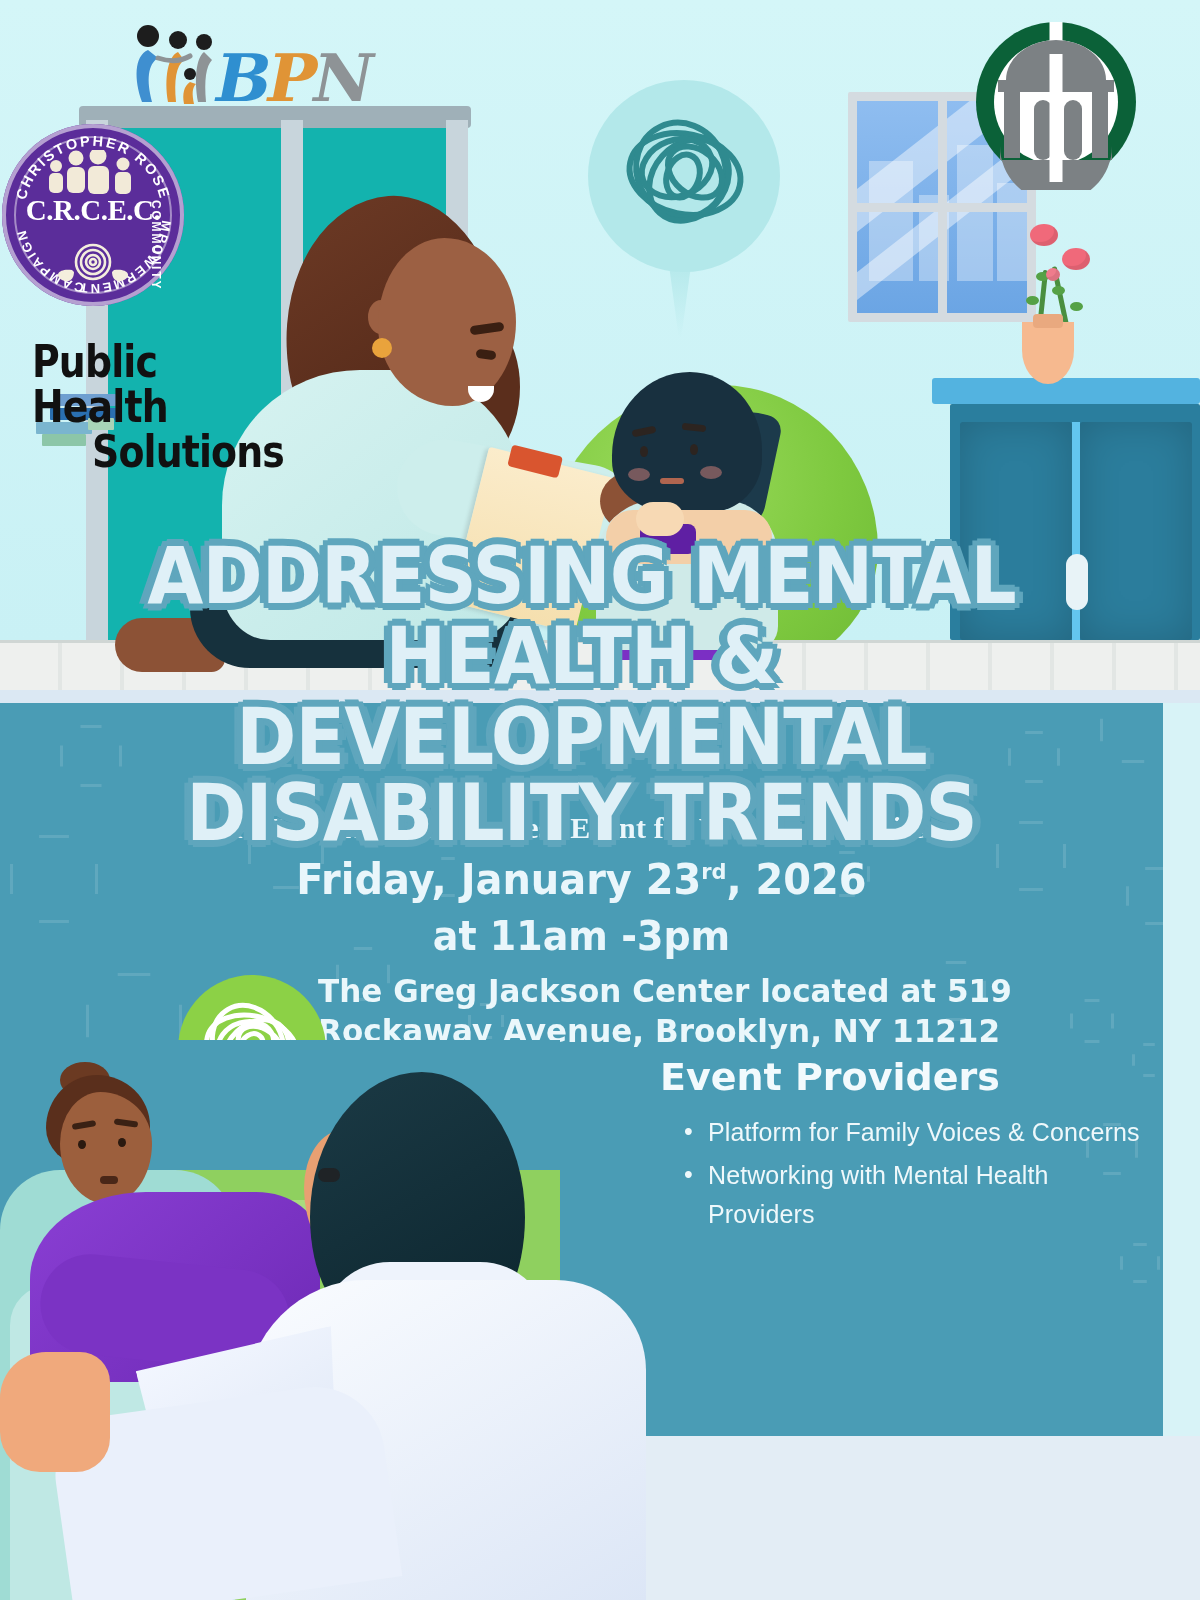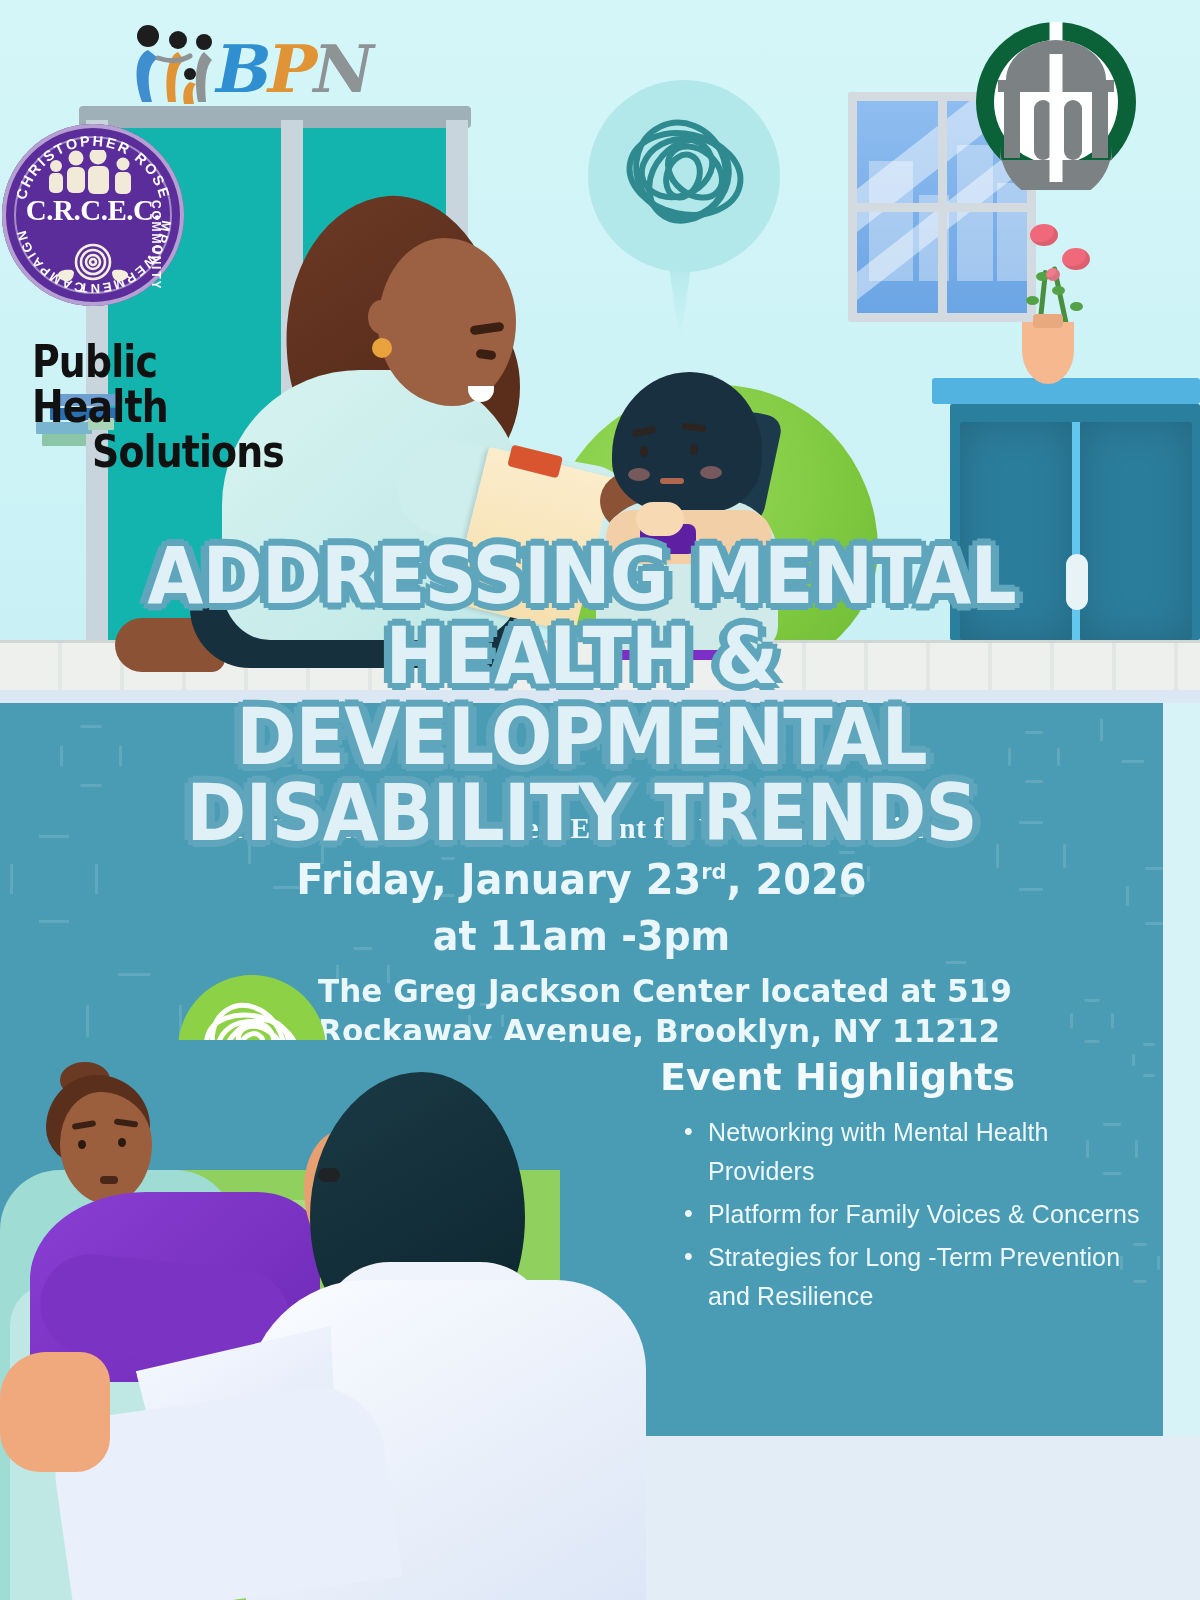--- a/index.html
+++ b/index.html
@@ -281,21 +281,21 @@
   }
   .paper-line { position:absolute; height:2px; background:rgba(90,110,140,.35); border-radius:2px; }
 
   
   .bottom-area { position:absolute; left:0; top:1436px; width:1200px; height:164px; background:#e3edf5; z-index:3; }
   .right-edge { position:absolute; left:1163px; top:703px; width:37px; height:733px; background:#d8f3f7; z-index:2; }
 
   
   .logo-bpn { position:absolute; left:128px; top:18px; width:250px; height:88px; z-index:30; }
   .bpn-text {
-    position:absolute; left:88px; top:12px;
+    position:absolute; left:88px; top:21px;
     font-family:"DejaVu Serif", serif; font-style:italic; font-weight:bold;
     font-size:66px; letter-spacing:-4px;
   }
   .bpn-b { color:#2f8fd0; } .bpn-p { color:#e09436; } .bpn-n { color:#8e9396; }
 
   .logo-crcec {
     position:absolute; left:2px; top:124px; width:182px; height:182px;
     border-radius:50%; background:#5b2d9a; z-index:30;
     box-shadow:inset 0 0 0 4px rgba(255,255,255,.55), inset 0 0 0 12px #5b2d9a, inset 0 0 0 14px rgba(255,255,255,.45);
   }
@@ -458,25 +458,24 @@
       </div>
 
       <div class="subtitle">A Community Awareness Event for Youth &amp; Families</div>
 
       <div class="date"><span>Friday, January 23</span><sup>rd</sup><span>, 2026</span></div>
 
       <div class="time">at 11am -3pm</div>
 
       <div class="venue">The Greg Jackson Center located at 519 Rockaway Avenue, Brooklyn, NY 11212</div>
 
-      <div class="highlights-title">Event Highlights</div>
+      <div class="highlights-title">Event Providers</div>
       <ul class="highlights">
+        <li>Platform for Family Voices &amp; Concerns</li>
         <li>Networking with Mental Health Providers</li>
-        <li>Platform for Family Voices &amp; Concerns</li>
-        <li>Strategies for Long -Term Prevention and Resilience</li>
       </ul>
     </div>
   </div>
 
   <div class="bubble-green-tail"></div>
   <div class="bubble-green"></div>
   <svg class="scribble-white" viewBox="0 0 112 108">
     <g fill="none" stroke="#ffffff" stroke-width="5" stroke-linecap="round">
       <ellipse cx="56" cy="54" rx="46" ry="32" transform="rotate(14 56 54)"></ellipse>
       <ellipse cx="52" cy="50" rx="34" ry="40" transform="rotate(-30 52 50)"></ellipse>

